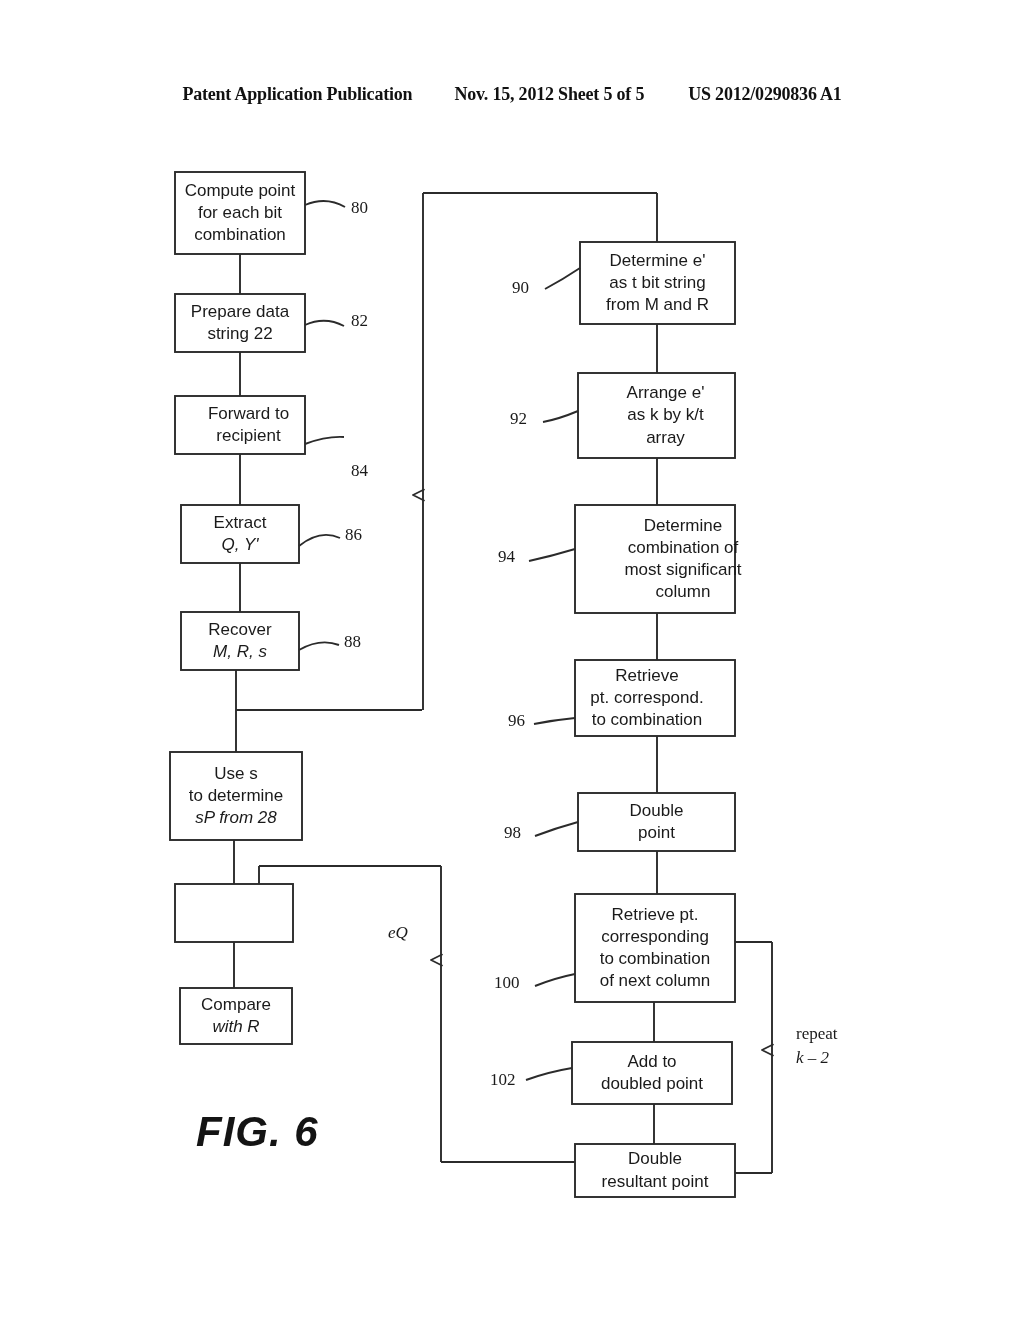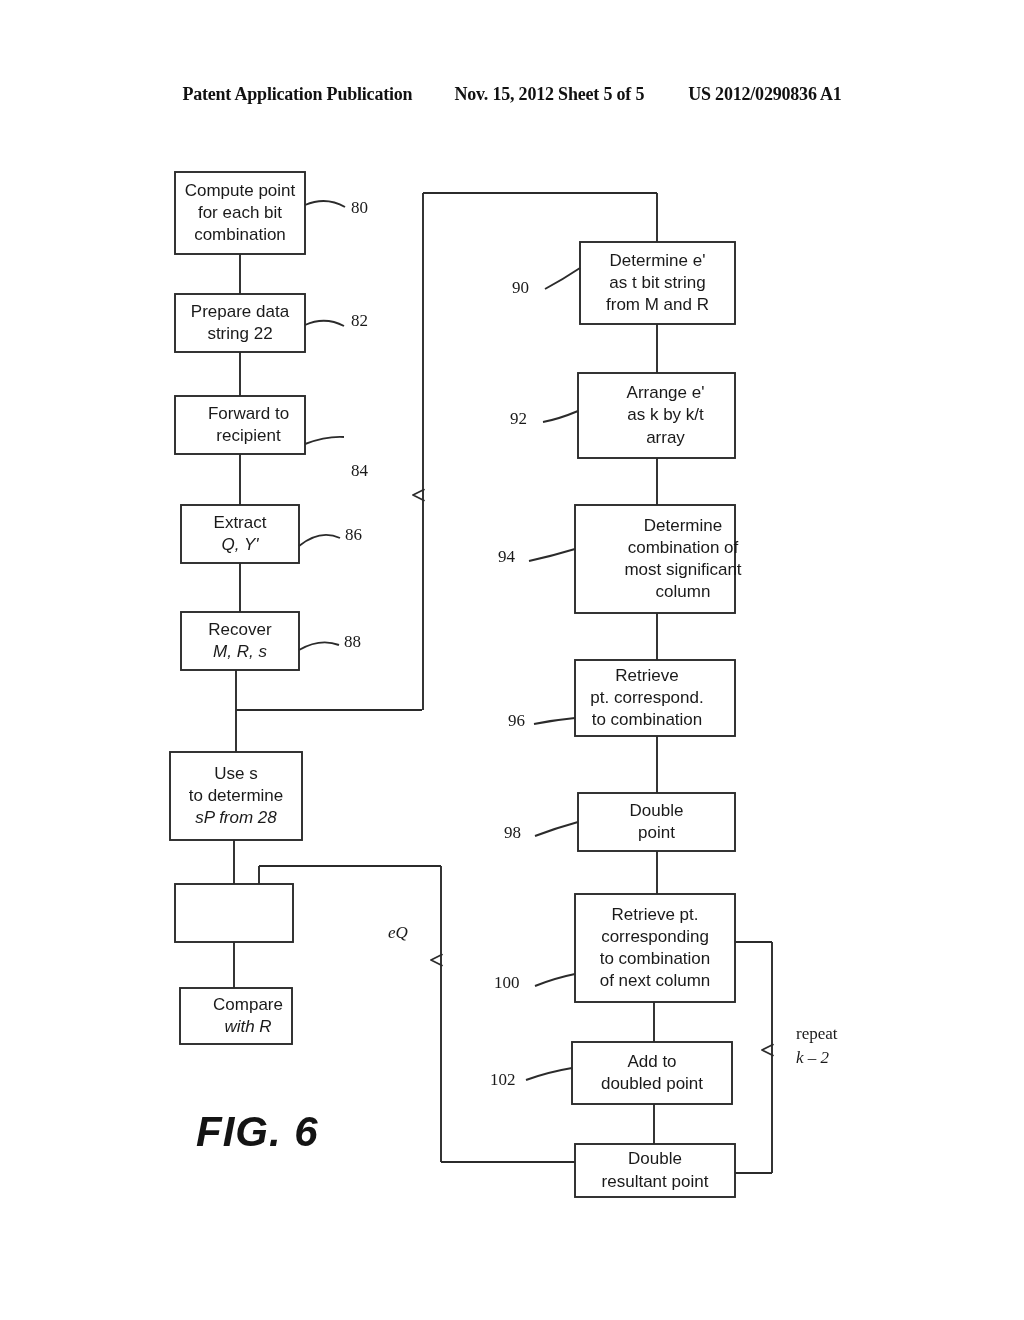--- a/index.html
+++ b/index.html
@@ -211,21 +211,21 @@
     <span class="ln it">M, R, s</span>
   </div>
 
   <div class="node" style="left:170px; top:752px; width:132px; height:88px;">
     <span class="ln">Use s</span>
     <span class="ln">to determine</span>
     <span class="ln it">sP from 28</span>
   </div>
 
 
-  <div class="node" style="left:192px; top:988px; width:112px; height:56px;">
+  <div class="node" style="left:180px; top:988px; width:112px; height:56px;">
     <span class="ln">Compare</span>
     <span class="ln it">with R</span>
   </div>
 
   <div class="node" style="left:580px; top:242px; width:155px; height:82px;">
     <span class="ln">Determine e'</span>
     <span class="ln">as t bit string</span>
     <span class="ln">from M and R</span>
   </div>
 

